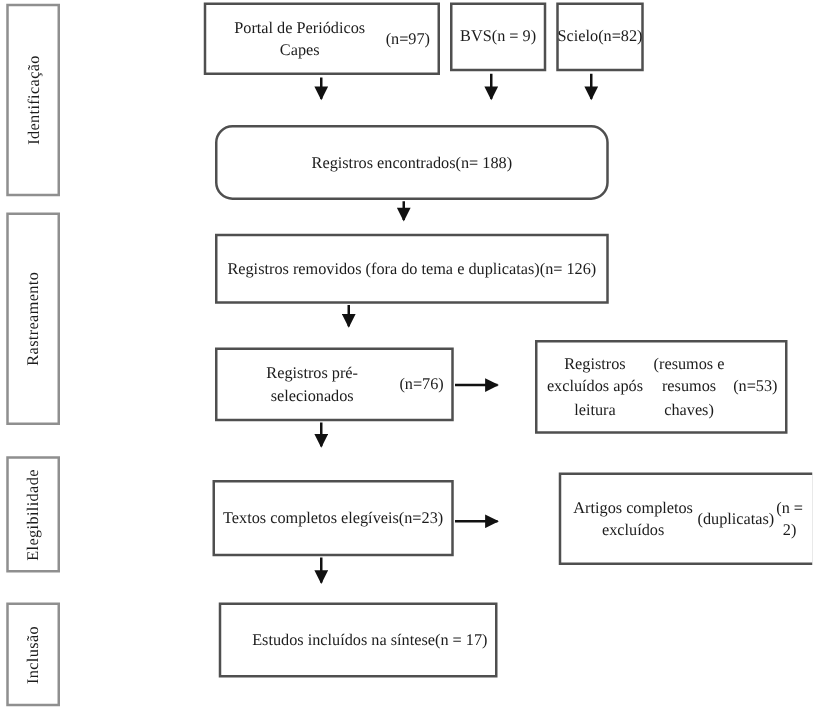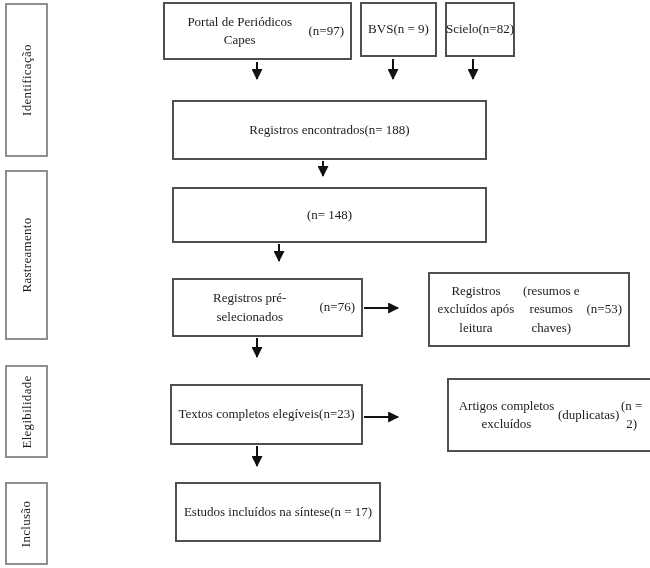--- a/index.html
+++ b/index.html
@@ -42,27 +42,27 @@
   .side-stage span {
     transform: rotate(-90deg);
     white-space: nowrap;
     font-size: 13px;
     letter-spacing: 0.3px;
   }
   
   .b-capes       { left:163px; top:2px;   width:189px; height:58px; }
   .b-bvs         { left:360px; top:2px;   width:77px;  height:55px; }
   .b-scielo      { left:445px; top:2px;   width:70px;  height:55px; }
-  .b-found       { left:172px; top:100px; width:315px; height:60px; }
+  .b-found       { left:172px; top:100px; width:315px; height:60px;border-radius:14px; }
   .b-removed     { left:172px; top:187px; width:315px; height:56px; }
   .b-presel      { left:172px; top:278px; width:191px; height:59px; }
   .b-excl1       { left:428px; top:272px; width:202px; height:75px; }
   .b-fulltext    { left:170px; top:384px; width:193px; height:61px; }
   .b-excl2       { left:415px; top:378px; width:205px; height:74px;margin-left:32px; }
-  .b-included    { left:175px; top:482px; width:206px; height:60px; }
+  .b-included    { left:175px; top:482px; width:223px; height:60px;justify-content:flex-end; }
   
   .s-ident  { left:5px; top:3px;   width:43px; height:154px; }
   .s-rastr  { left:5px; top:170px; width:43px; height:170px; }
   .s-elegi  { left:5px; top:365px; width:43px; height:93px; }
   .s-inclu  { left:5px; top:482px; width:43px; height:83px; }
   .arrow-layer {
     position: absolute;
     left: 0; top: 0;
     width: 650px;
     height: 568px;
@@ -98,21 +98,22 @@
   <div class="box b-scielo">
     <span>Scielo</span>
     <span>(n=82)</span>
   </div>
 
   <div class="box b-found">
     <span>Registros encontrados</span>
     <span>(n= 188)</span>
   </div>
   <div class="box b-removed">
-    <span>(n= 148)</span>
+    <span>Registros removidos (fora do tema e duplicatas)</span>
+    <span>(n= 126)</span>
   </div>
   <div class="box b-presel">
     <span>Registros pré-selecionados</span>
     <span>(n=76)</span>
   </div>
   <div class="box b-excl1">
     <span>Registros excluídos após leitura</span>
     <span>(resumos e resumos chaves)</span>
     <span>(n=53)</span>
   </div>

